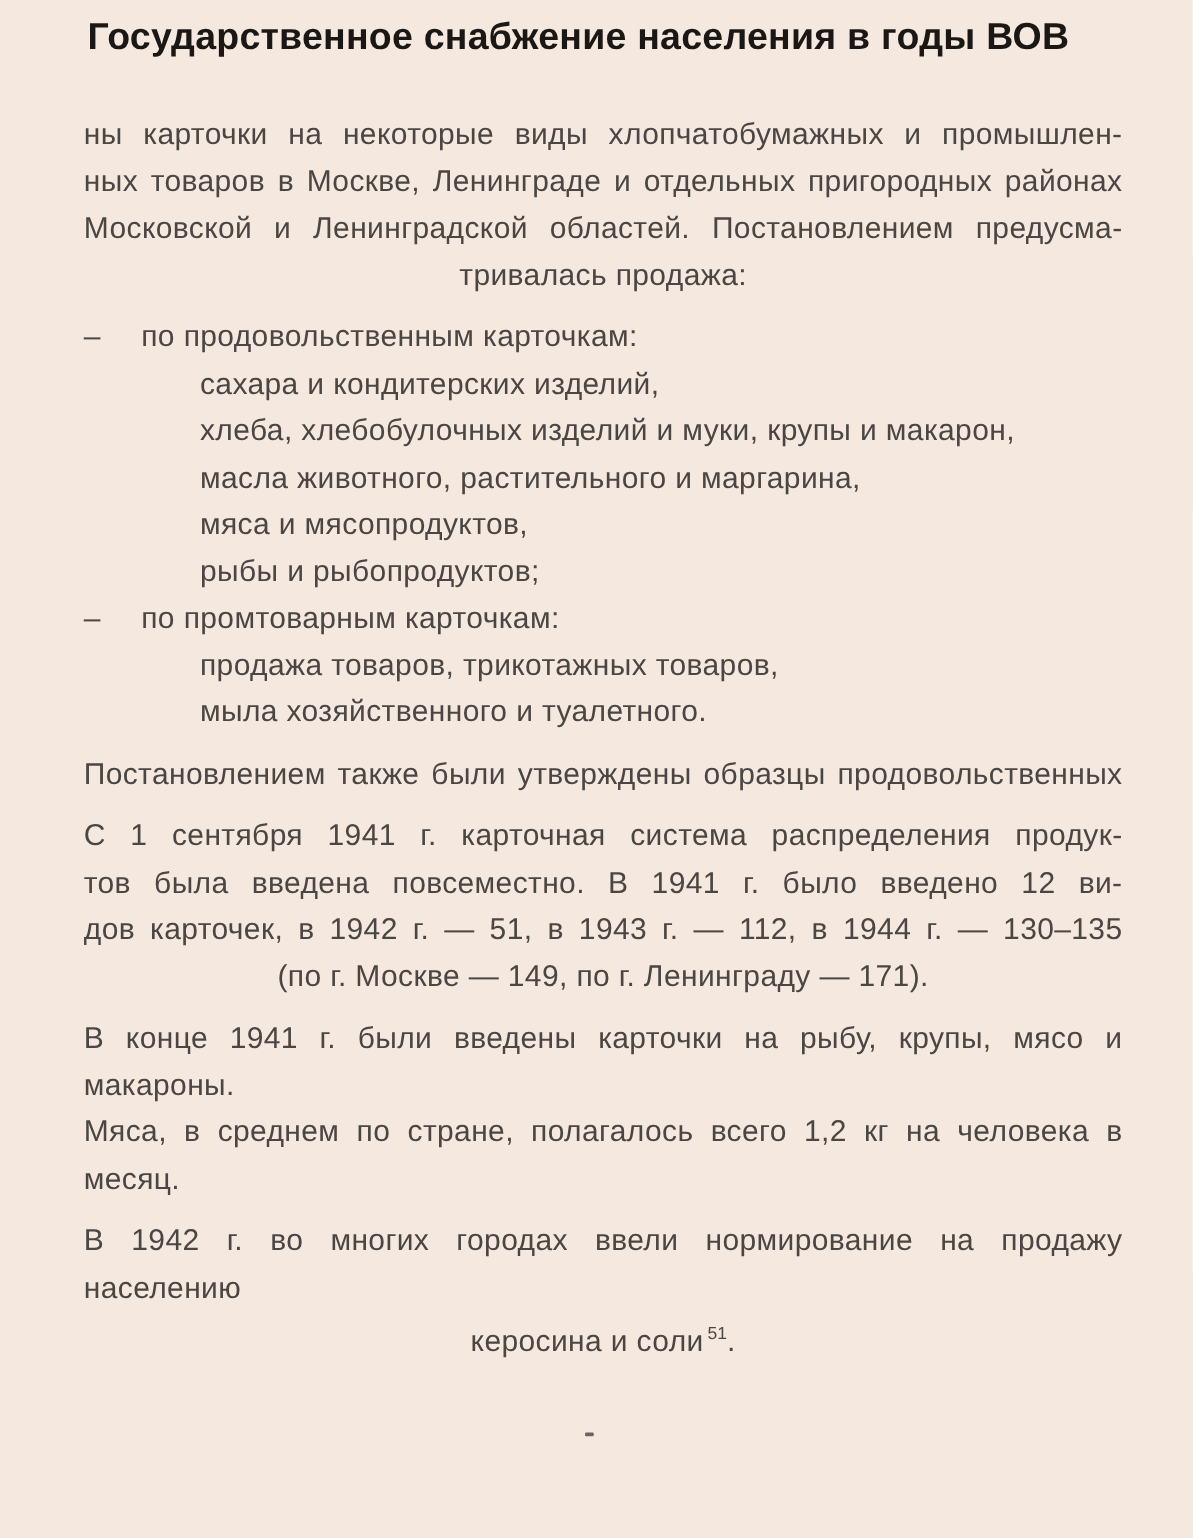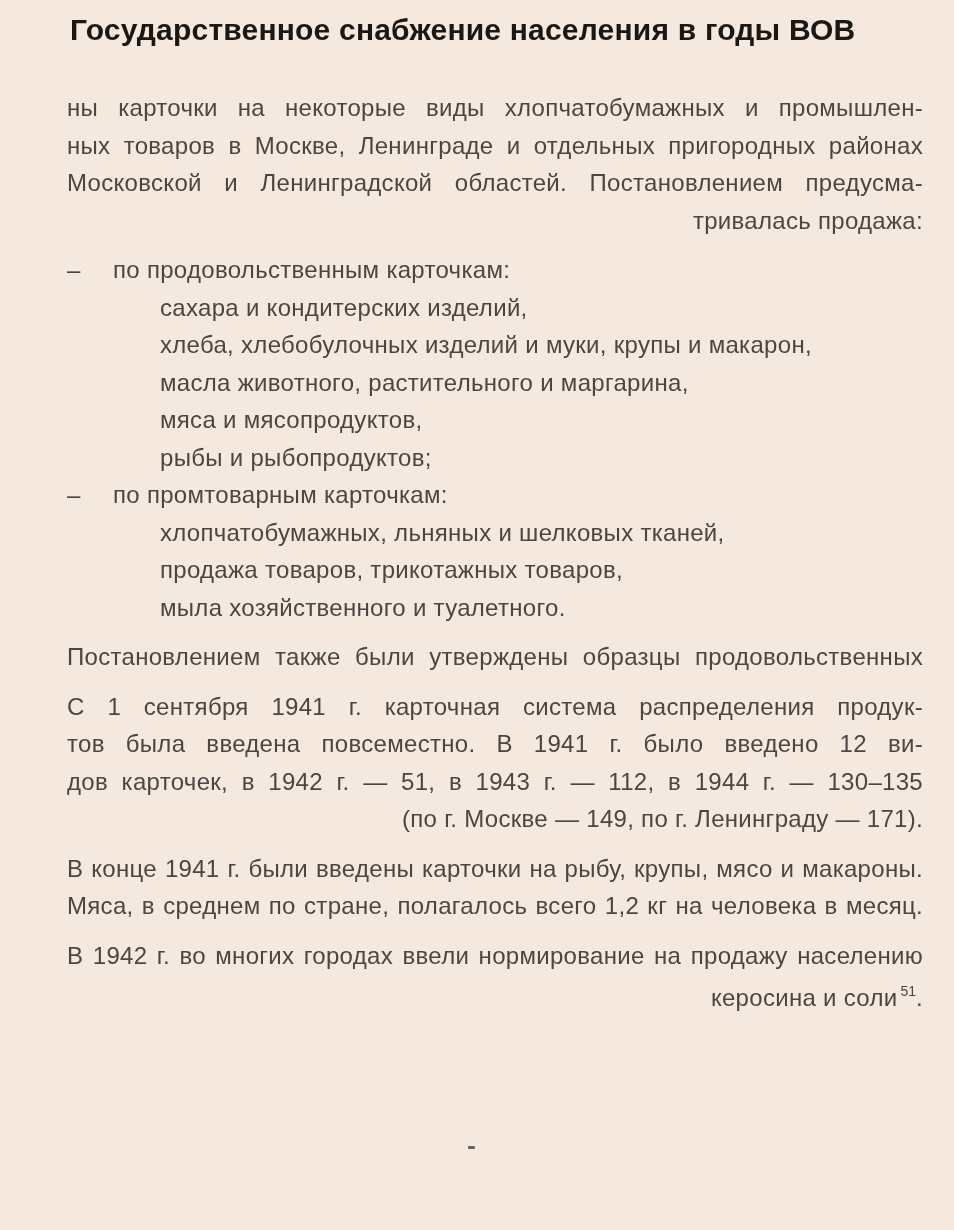--- a/index.html
+++ b/index.html
@@ -1,39 +1,39 @@
 <!DOCTYPE html>
 <html lang="ru"><head>
 <meta charset="utf-8">
 <style>
   html,body { margin:0; padding:0; }
   .page {
     position: relative;
     width: 954px;
     height: 1230px;
     box-sizing: border-box;
-    padding: 12px 31px 0 67px;
+    padding: 12px 56px 0 67px;
     overflow: hidden;
     font-family: "Liberation Sans", sans-serif;
   }
   .title {
     margin: 0 0 41px 3px;
     font-size: 30px;
     line-height: 36px;
     font-weight: bold;
     letter-spacing: 0.2px;
   }
   .article {
     font-size: 24px;
     line-height: 37.5px;
     letter-spacing: 0.3px;
   }
   .para { margin: 12px 0; }
   .para:first-child { margin-top: 0; }
-  .line { text-align: right; }
+  .line { text-align: center; }
   .line.j { text-align: justify; text-align-last: justify; }
   sup.fn {
     font-size: 14px;
     position: relative;
     top: -1px;
     margin-left: 3px;
     vertical-align: super;
     letter-spacing: 0;
   }
   .bullet-row { display: flex; }
@@ -67,21 +67,20 @@
       </div>
       <div class="sub-line">сахара и кондитерских изделий,</div>
       <div class="sub-line">хлеба, хлебобулочных изделий и муки, крупы и макарон,</div>
       <div class="sub-line">масла животного, растительного и маргарина,</div>
       <div class="sub-line">мяса и мясопродуктов,</div>
       <div class="sub-line">рыбы и рыбопродуктов;</div>
       <div class="bullet-row">
         <span class="bullet-marker">–</span>
         <span class="bullet-text">по промтоварным карточкам:</span>
       </div>
-      <div class="sub-line">хлопчатобумажных, льняных и шелковых тканей,</div>
       <div class="sub-line">продажа товаров, трикотажных товаров,</div>
       <div class="sub-line">мыла хозяйственного и туалетного.</div>
       <div class="para">
         <div class="line j"><span>Постановлением также были утверждены образцы продовольственных</span></div>
       </div>
       <div class="para">
         <div class="line j"><span>С 1 сентября 1941 г. карточная система распределения продук-</span></div>
         <div class="line j"><span>тов была введена повсеместно. В 1941 г. было введено 12 ви-</span></div>
         <div class="line j"><span>дов карточек, в 1942 г. — 51, в 1943 г. — 112, в 1944 г. — 130–135</span></div>
         <div class="line"><span>(по г. Москве — 149, по г. Ленинграду — 171).</span></div>

